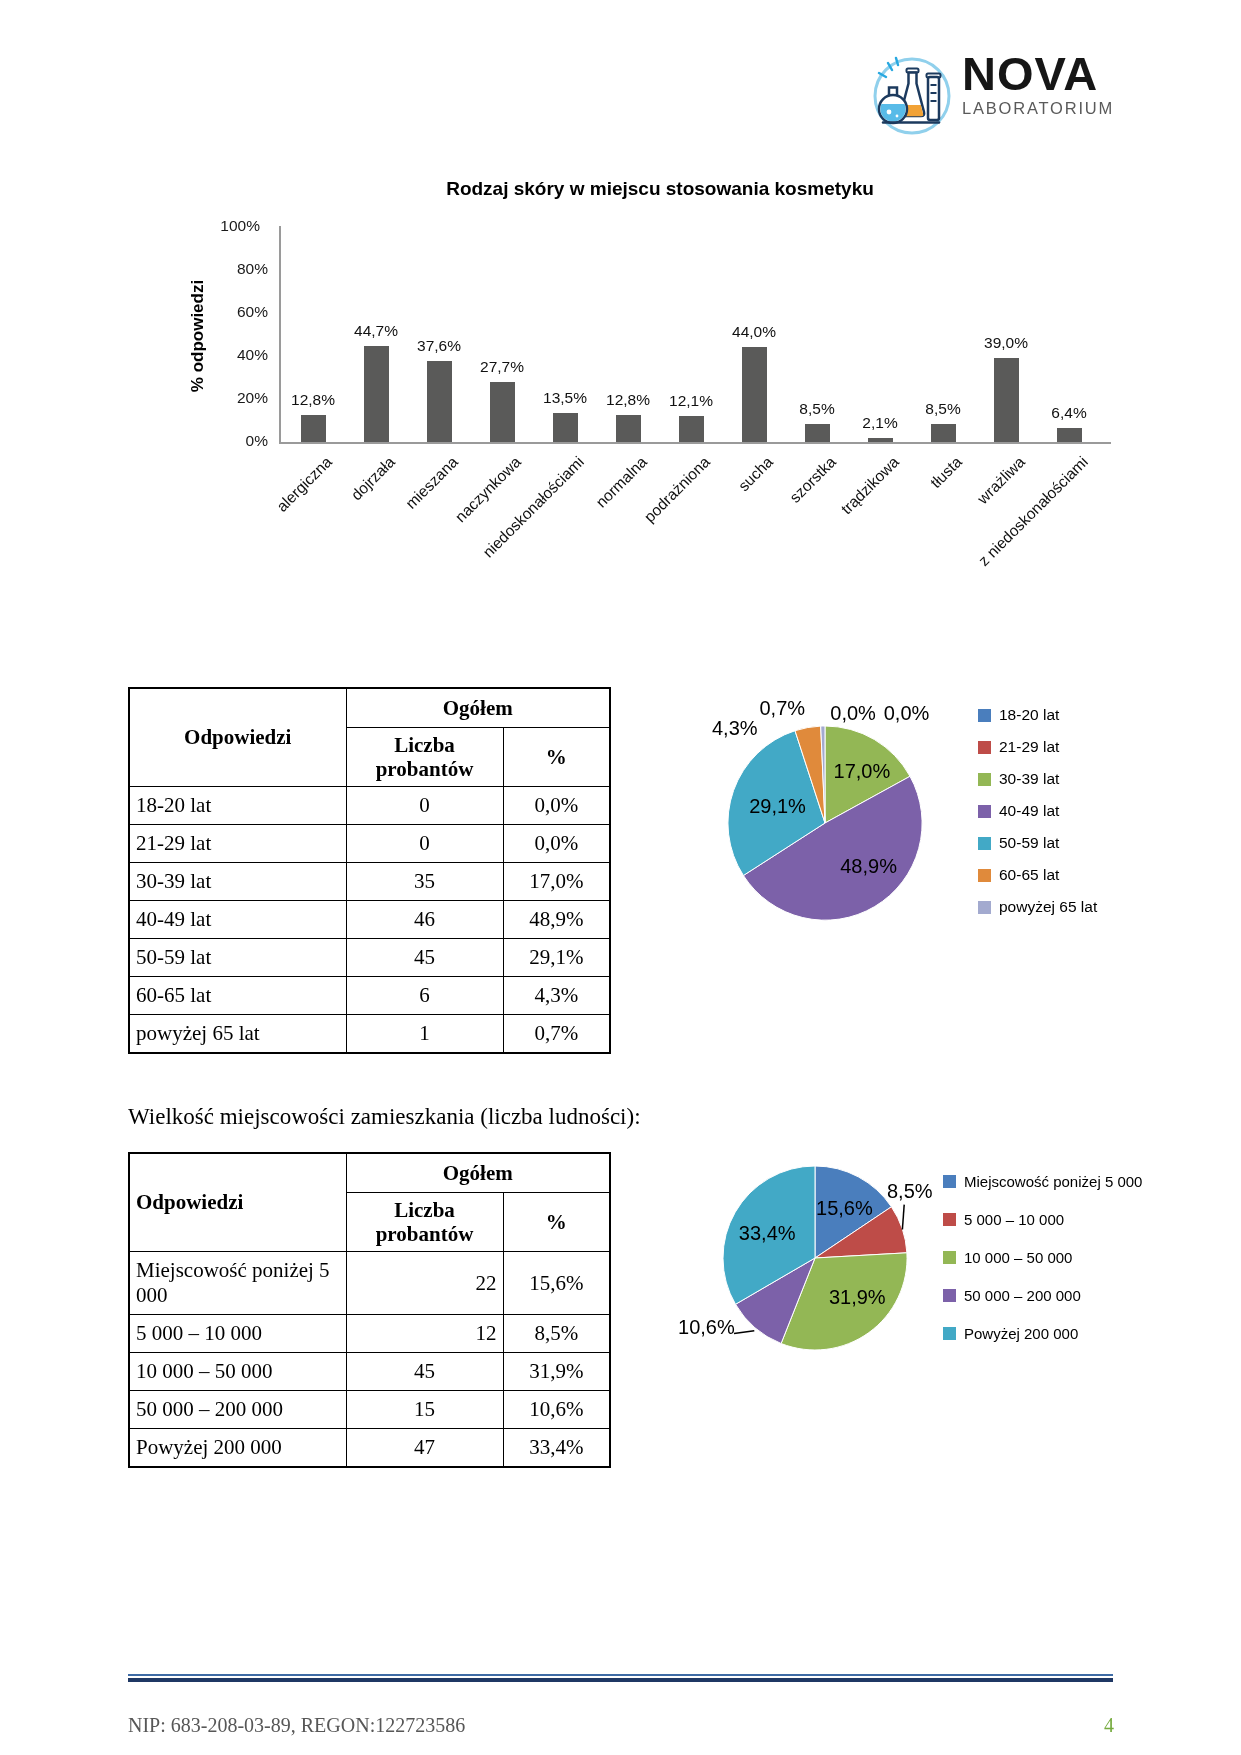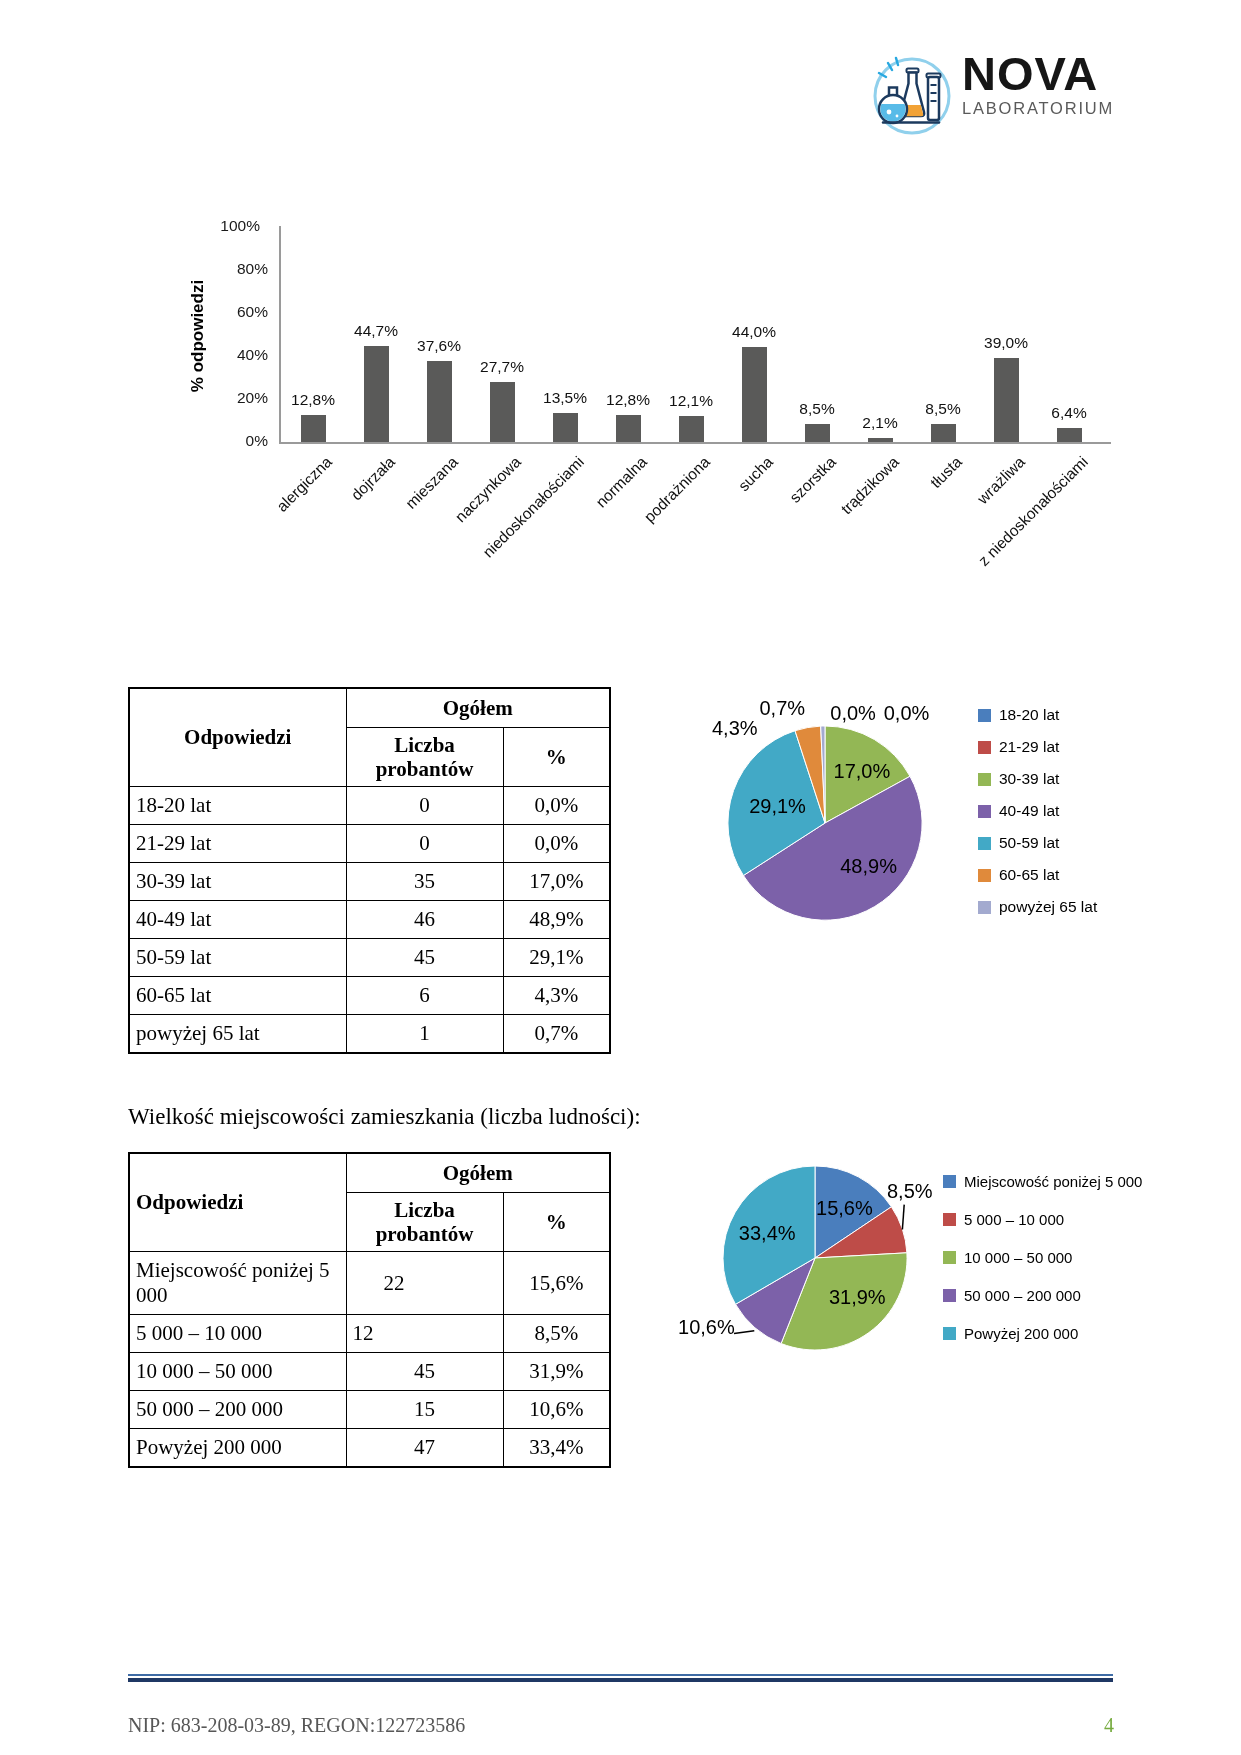--- a/index.html
+++ b/index.html
@@ -75,20 +75,21 @@
         <circle cx="29" cy="66" r="1.4" fill="#fff"></circle>
         <path d="M15 72.5 h56" stroke="#1C3A5E" stroke-width="2.5" stroke-linecap="round"></path>
       </svg>
     </span>
     <div id="logo-text">
       <div id="brand">NOVA</div>
       <div id="subtitle">LABORATORIUM</div>
     </div>
   </div>
 
+  <div class="chart-title">Rodzaj skóry w miejscu stosowania kosmetyku</div>
   <div class="ylabel">% odpowiedzi</div>
   <div id="barchart" class="abs" style="left:0;top:0;width:1241px;height:620px;">
       <div class="tick" style="left: 200px; top: 432px;">0%</div>
       <div class="tick" style="left: 200px; top: 389px;">20%</div>
       <div class="tick" style="left: 200px; top: 346px;">40%</div>
       <div class="tick" style="left: 200px; top: 303px;">60%</div>
       <div class="tick" style="left: 200px; top: 260px;">80%</div>
       <div class="tick" style="left: 192px; top: 217px;">100%</div>
       <div class="axis" style="left: 279px; top: 226px; width: 2px; height: 217px;"></div>
       <div class="axis" style="left: 279px; top: 442px; width: 832px; height: 2px;"></div>
@@ -227,26 +228,26 @@
         <tr>
           <th rowspan="2" style="text-align: left; padding-left: 6px;">Odpowiedzi</th>
           <th colspan="2" style="height: 34px; text-align: center;">Ogółem</th>
         </tr>
         <tr>
           <th style="height: 54px; text-align: center; line-height: 1.15;">Liczba probantów</th>
           <th style="text-align: center;">%</th>
         </tr>
         <tr>
           <td style="height: 58px; text-align: left; padding: 2px 14px 2px 6px;">Miejscowość poniżej 5 000</td>
-          <td style="text-align: left; padding-left: 37px;">22</td>
+          <td style="text-align: right; padding-left: 37px;">22</td>
           <td style="text-align: center;">15,6%</td>
         </tr>
         <tr>
           <td style="height: 33px; text-align: left; padding: 2px 14px 2px 6px;">5 000 – 10 000</td>
-          <td style="text-align: left; margin-top: 8px;">12</td>
+          <td style="text-align: right; margin-top: 8px;">12</td>
           <td style="text-align: center;">8,5%</td>
         </tr>
         <tr>
           <td style="height: 33px; text-align: left; padding: 2px 14px 2px 6px;">10 000 – 50 000</td>
           <td style="text-align: center;">45</td>
           <td style="text-align: center;">31,9%</td>
         </tr>
         <tr>
           <td style="height: 33px; text-align: left; padding: 2px 14px 2px 6px;">50 000 – 200 000</td>
           <td style="text-align: center;">15</td>

